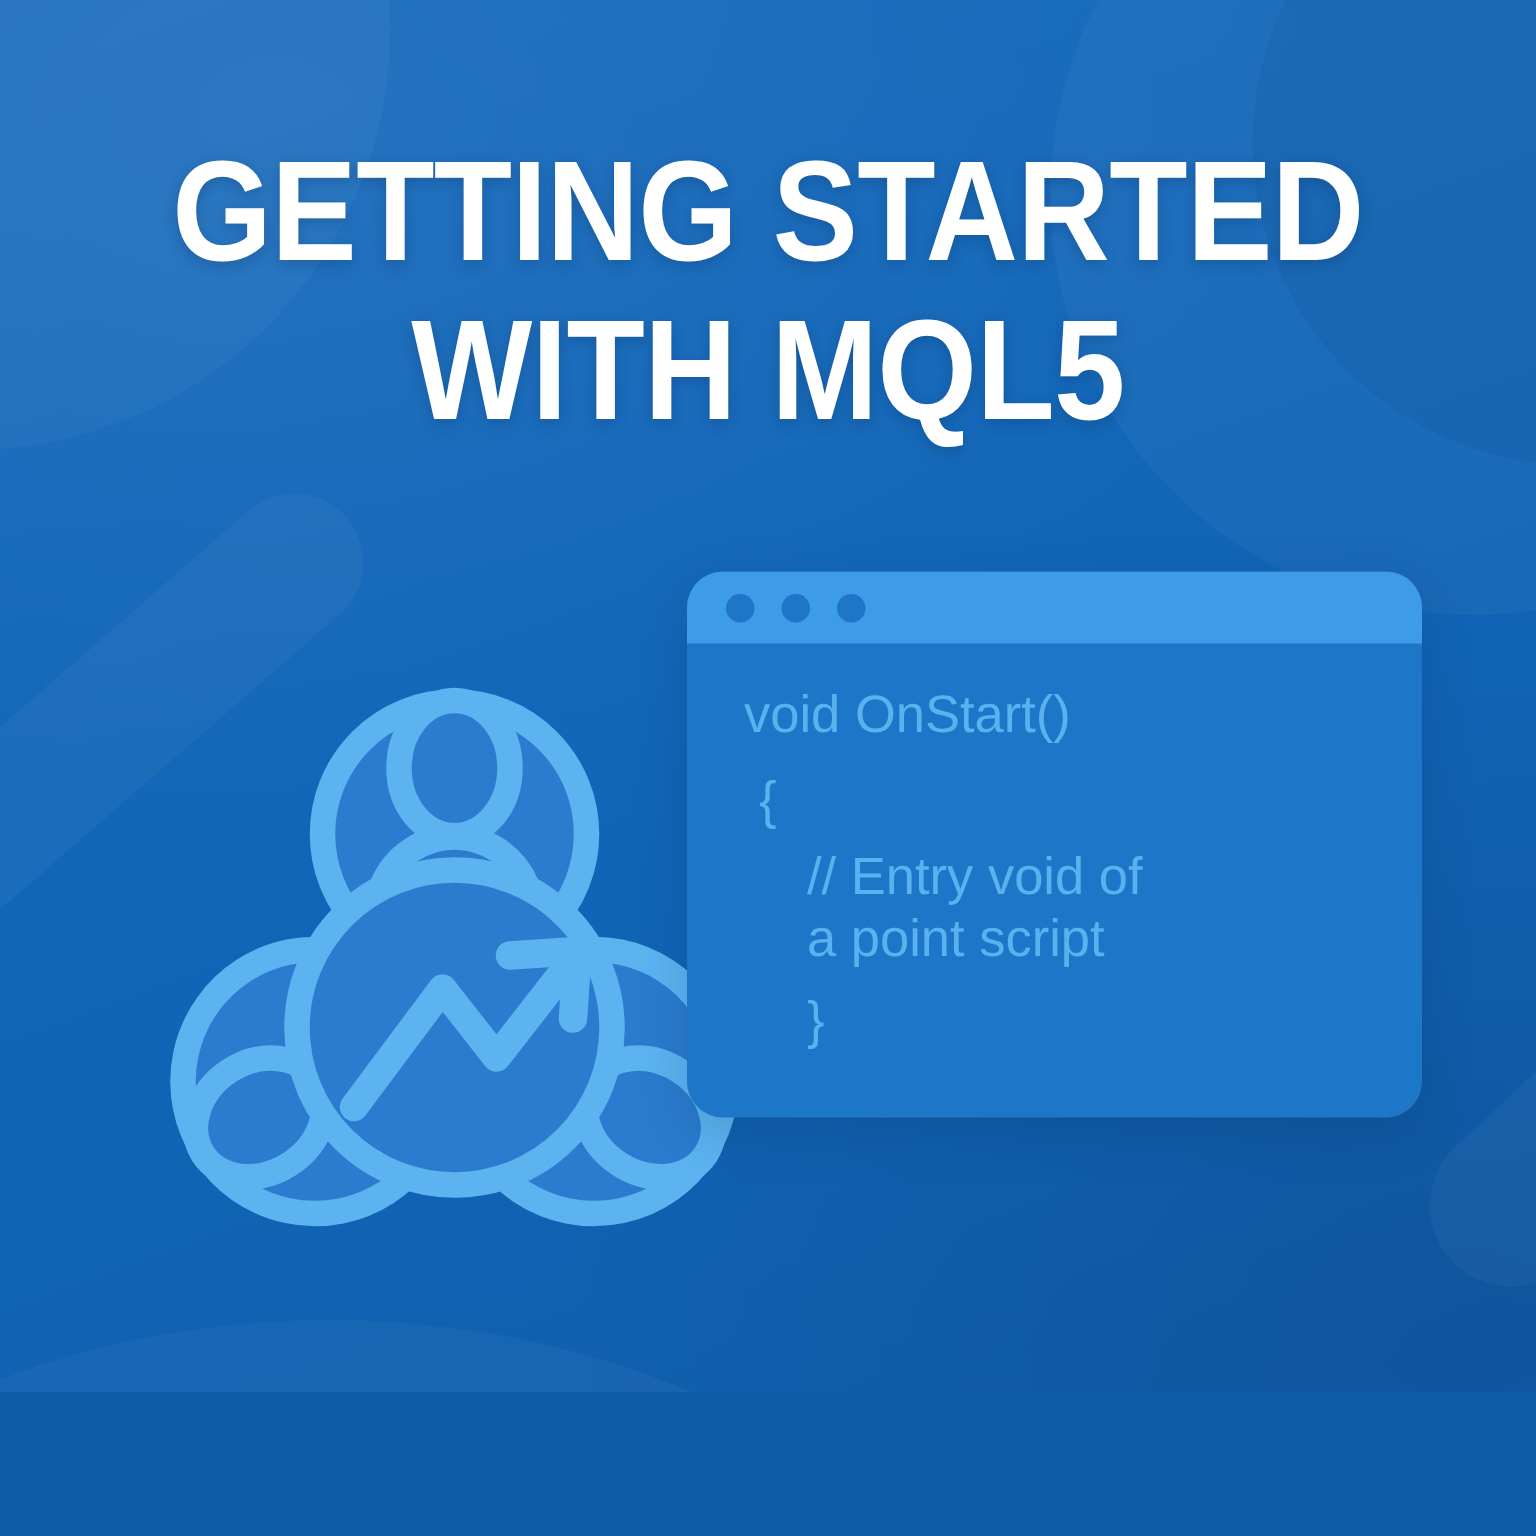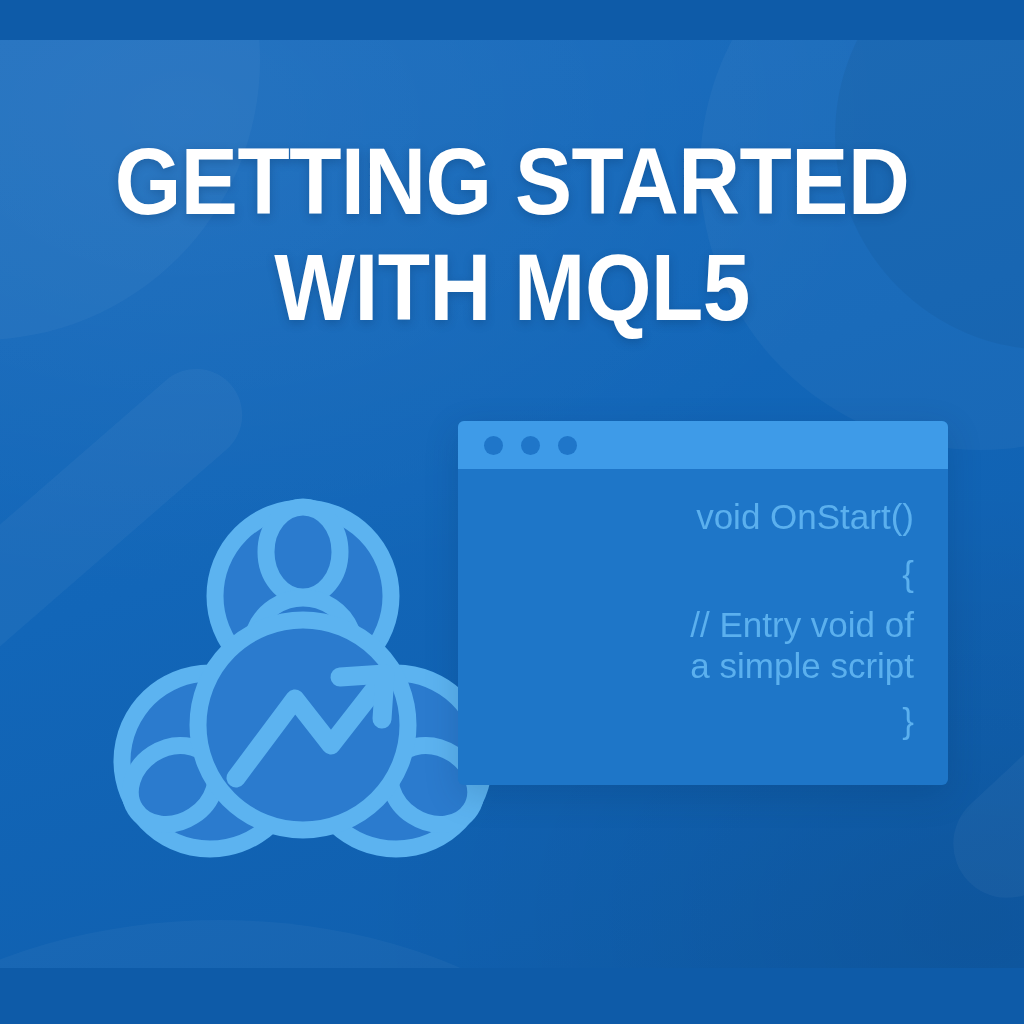--- a/index.html
+++ b/index.html
@@ -7,21 +7,20 @@
     padding: 0;
     background: #0e5ba8;
   }
   #stage {
     position: relative;
     width: 1024px;
     height: 928px;
     overflow: hidden;
     background: #4d7c0f;
     font-family: "Liberation Sans", sans-serif;
-    margin-top: 40px;
   }
 
   
   .bg-layer {
     position: absolute;
     inset: 0;
     overflow: hidden;
     pointer-events: none;
   }
   .bg-grad {
@@ -70,25 +69,24 @@
     margin-top: 12px;
   }
 
   
   .code-window {
     position: absolute;
     left: 458px;
     top: 381px;
     width: 490px;
     height: 364px;
-    border-radius: 6px;
+    border-radius: 24px;
     overflow: hidden;
     background: #1e76c8;
     box-shadow: 0 10px 34px rgba(4, 42, 82, 0.18);
-    text-align: right;
   }
   .code-titlebar {
     height: 48px;
     background: #3e9be8;
     display: flex;
     align-items: center;
     padding-left: 26px;
     gap: 18px;
   }
   .dot {
@@ -190,19 +188,19 @@
     <div class="code-titlebar">
       <span class="dot"></span>
       <span class="dot"></span>
       <span class="dot"></span>
     </div>
 
     <div class="code-body">
       <div class="code-line code-sig">void OnStart()</div>
       <div class="code-line code-brace-open">{</div>
       <div class="code-line code-comment1">// Entry void of</div>
-      <div class="code-line code-comment2">a simple script</div>
+      <div class="code-line code-comment2">a point script</div>
       <div class="code-line code-brace-close">}</div>
     </div>
 
   </div>
 
 </div>
 
 </body></html>

